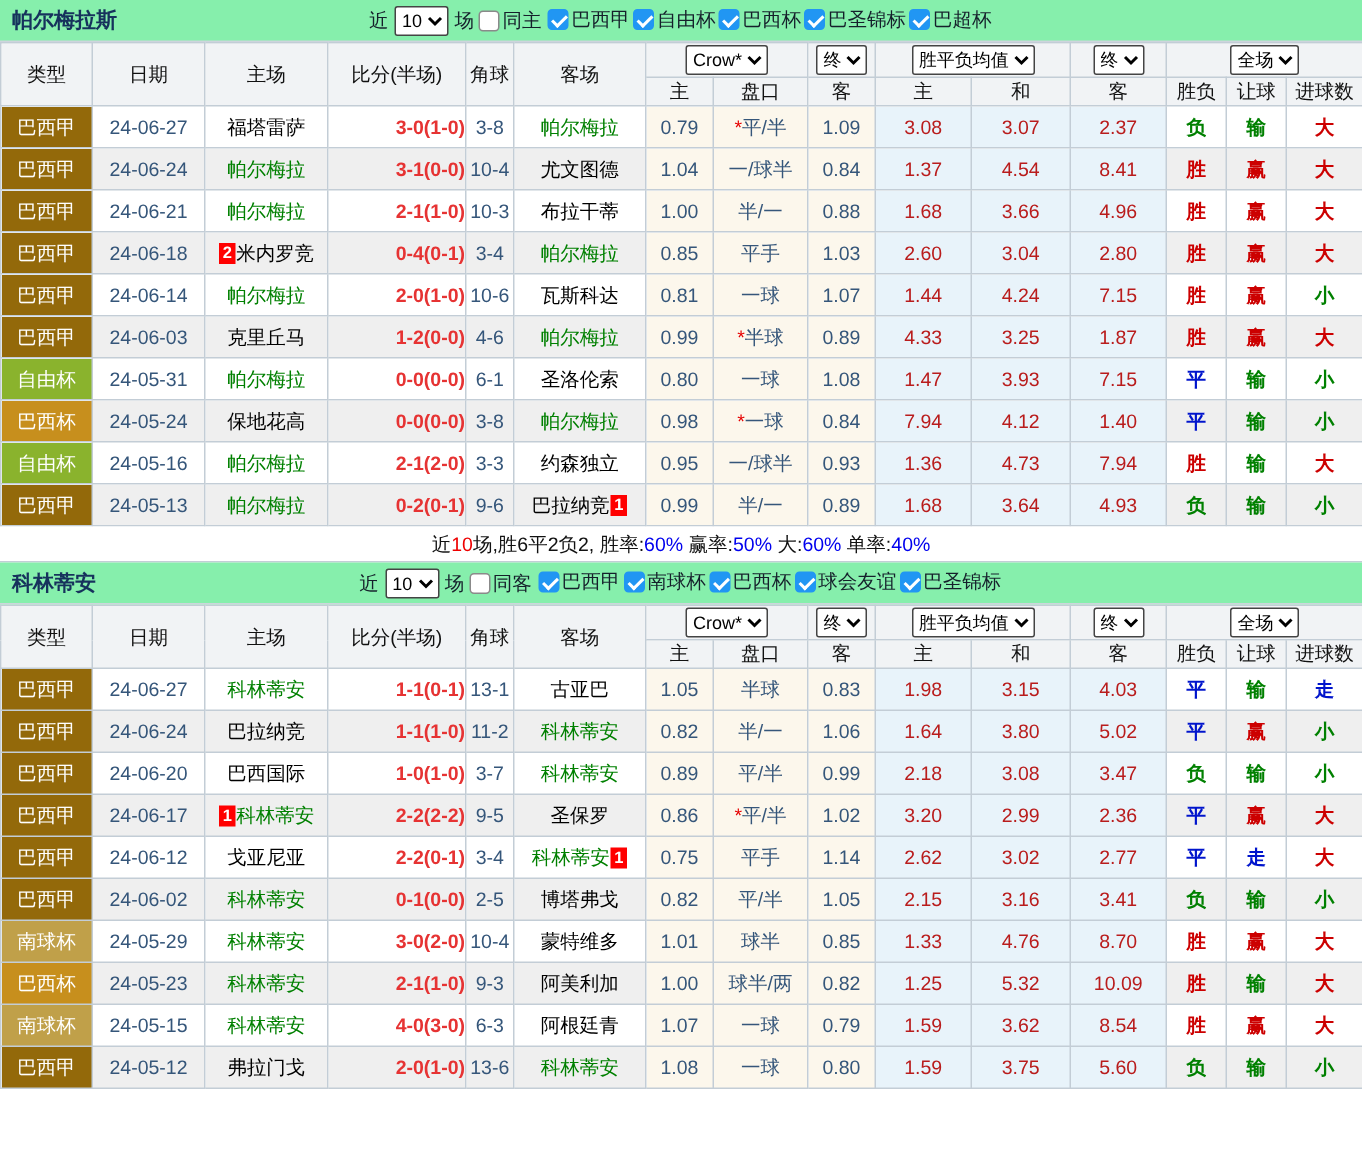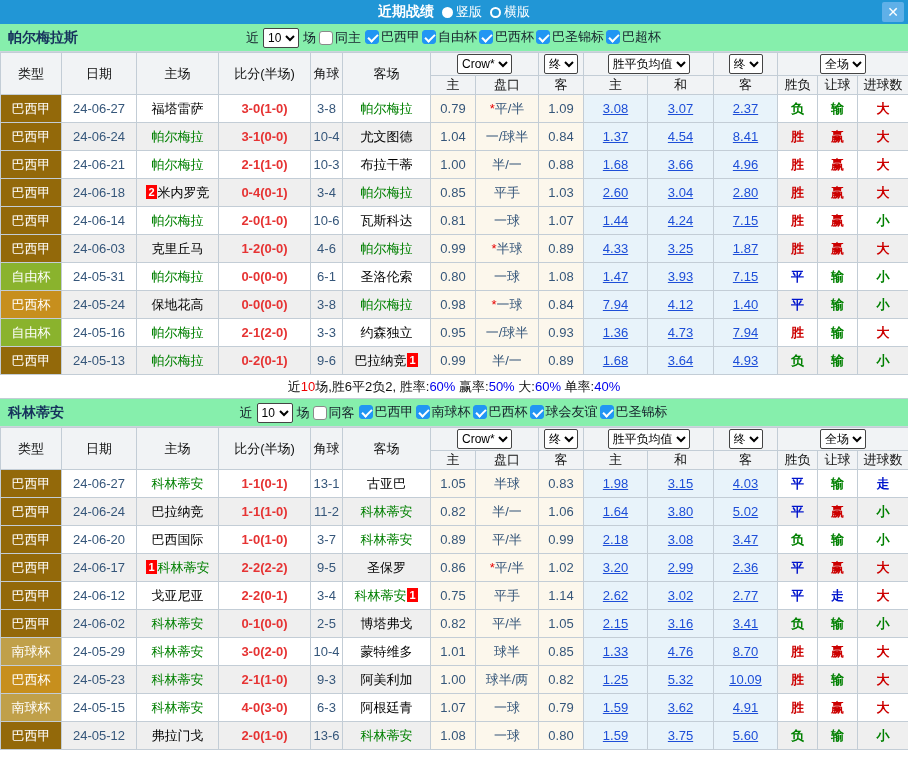--- a/index.html
+++ b/index.html
@@ -28,23 +28,23 @@
   
   table { border-collapse:collapse; table-layout:fixed; width:908px; font-size:13px;border-radius:29px; }
   th, td { border:1px solid #c3cdd6; text-align:center; overflow:hidden; white-space:nowrap; padding:0; }
   thead th { background:#f1f3f5; font-weight:normal; color:#111; }
   thead tr.h1 th { height:23px; }
   thead tr.h2 th { height:19px; }
   tbody td { height:27px; line-height:27px; }
   tbody tr:nth-child(odd)  td { background:#ffffff; }
   tbody tr:nth-child(even) td { background:#efefef; }
   tbody tr td.asia { background:#fcf7ec; color:#35567a; }
-  tbody tr td.euro { background:#e8f3fa; color:#1d4ed8;text-decoration:underline; }
+  tbody tr td.euro { background:#e8f3fa; color:#b91c1c; }
   td.num { color:#35567a; }
-  td.score { color:#e63333; font-weight:bold; }
+  td.score { color:#e63333; font-weight:bold;text-align:right; }
   .type { color:#fff; }
   .t-bxj { background:#93690a !important; }
   .t-zyb { background:#8ab32d !important; }
   .t-bxb { background:#c78f1d !important; }
   .t-nqb { background:#c0a049 !important; }
   .hl { color:#008000; }
   .c-r { color:#cc0000; }
   .c-g { color:#008000; }
   .c-b { color:#0014cc; }
   td.resv { font-weight:bold; }
@@ -55,34 +55,20 @@
   .summary { height:24px; line-height:23px; text-align:center; font-size:13px; border-bottom:1px solid #c3cdd6; background:#fff; color:#111; }
   .summary .c-b { color:#0000ee; }
   .summary .c-r { color:#ee0000; }
   .badge-green { background:#008000; color:#fff; padding:2px 5px; margin:0 3px; }
 </style>
 </head>
 <body>
 
 <div class="app">
 
-  <div class="titlebar">
-    <span class="title">近期战绩</span>
-    <span class="radio-lab">
-      <span class="radio checked"></span>
-      <span>竖版</span>
-    </span>
-    <span class="radio-lab">
-      <span class="radio"></span>
-      <span>横版</span>
-    </span>
-    <div class="close-btn">
-      <span>✕</span>
-    </div>
-  </div>
 
   <div class="teambar">
     <span class="team">帕尔梅拉斯</span>
     <span class="filters">
       <span>近</span>
       <select><option>10</option></select>
       <span>场</span>
       <label class="lg">
         <span class="cb"></span>
         <span>同主</span>
@@ -560,21 +546,21 @@
     <td class="num">24-05-15</td>
     <td><span class="hl">科林蒂安</span></td>
     <td class="score">4-0(3-0)</td>
     <td class="num">6-3</td>
     <td><span>阿根廷青</span></td>
     <td class="asia">1.07</td>
     <td class="asia">一球</td>
     <td class="asia">0.79</td>
     <td class="euro">1.59</td>
     <td class="euro">3.62</td>
-    <td class="euro">4.91</td>
+    <td class="euro">8.54</td>
     <td class="resv c-r">胜</td>
     <td class="resv c-r">赢</td>
     <td class="resv c-r">大</td>
   </tr>
         <tr>
     <td class="type t-bxj">巴西甲</td>
     <td class="num">24-05-12</td>
     <td><span>弗拉门戈</span></td>
     <td class="score">2-0(1-0)</td>
     <td class="num">13-6</td>

